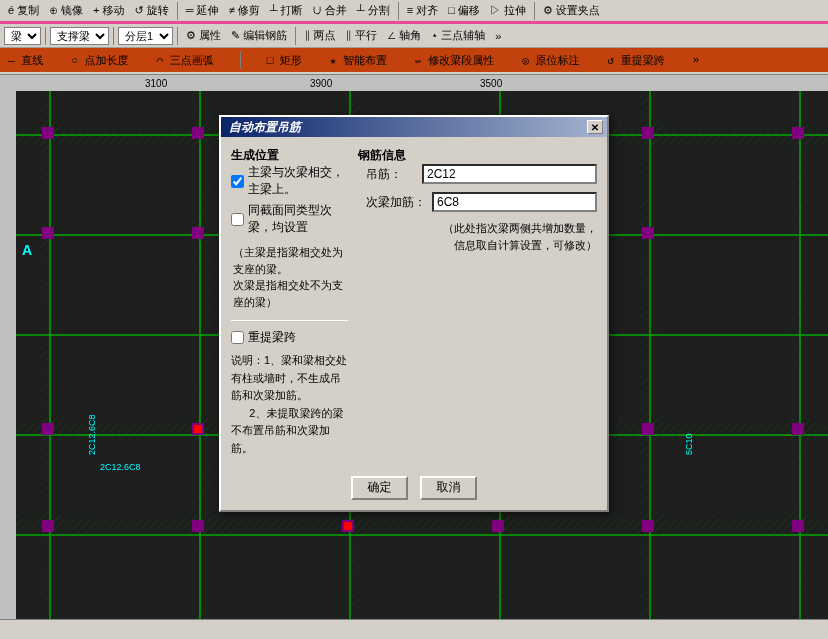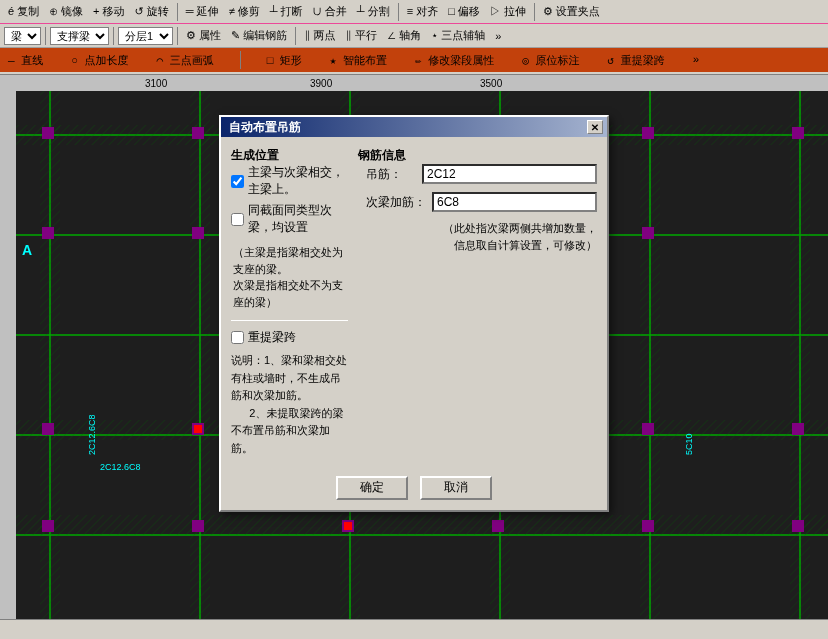--- a/index.html
+++ b/index.html
@@ -24,21 +24,21 @@
       z-index: 10;
     }
 
     .toolbar-row1 {
       height: 24px;
       background: #d4d0c8;
       display: flex;
       align-items: center;
       padding: 2px 4px;
       gap: 2px;
-      border-bottom: 1px solid #ec4899;
+      border-bottom: 3px solid #ec4899;
       font-size: 11px;
       overflow: hidden;
     }
 
     .toolbar-row2 {
       height: 24px;
       background: #d4d0c8;
       display: flex;
       align-items: center;
       padding: 2px 4px;
@@ -149,20 +149,21 @@
       align-items: center;
       justify-content: space-between;
       padding: 0 4px 0 8px;
       cursor: default;
     }
 
     .dialog-title-text {
       color: white;
       font-size: 12px;
       font-weight: bold;
+      font-style: italic;
     }
 
     .dialog-close-btn {
       width: 16px;
       height: 14px;
       background: #d4d0c8;
       border: 1px solid #808080;
       border-top-color: #fff;
       border-left-color: #fff;
       display: flex;
@@ -274,21 +275,21 @@
     }
 
     .dialog-footer {
       display: flex;
       justify-content: center;
       gap: 12px;
       padding: 8px 10px 10px;
     }
 
     .dlg-btn {
-      width: 72px;
+      width: 57px;
       height: 24px;
       background: #d4d0c8;
       border: 2px solid #808080;
       border-top-color: #ffffff;
       border-left-color: #ffffff;
       font-size: 12px;
       font-family: Liberation Sans, sans-serif;
       cursor: pointer;
       display: flex;
       align-items: center;

